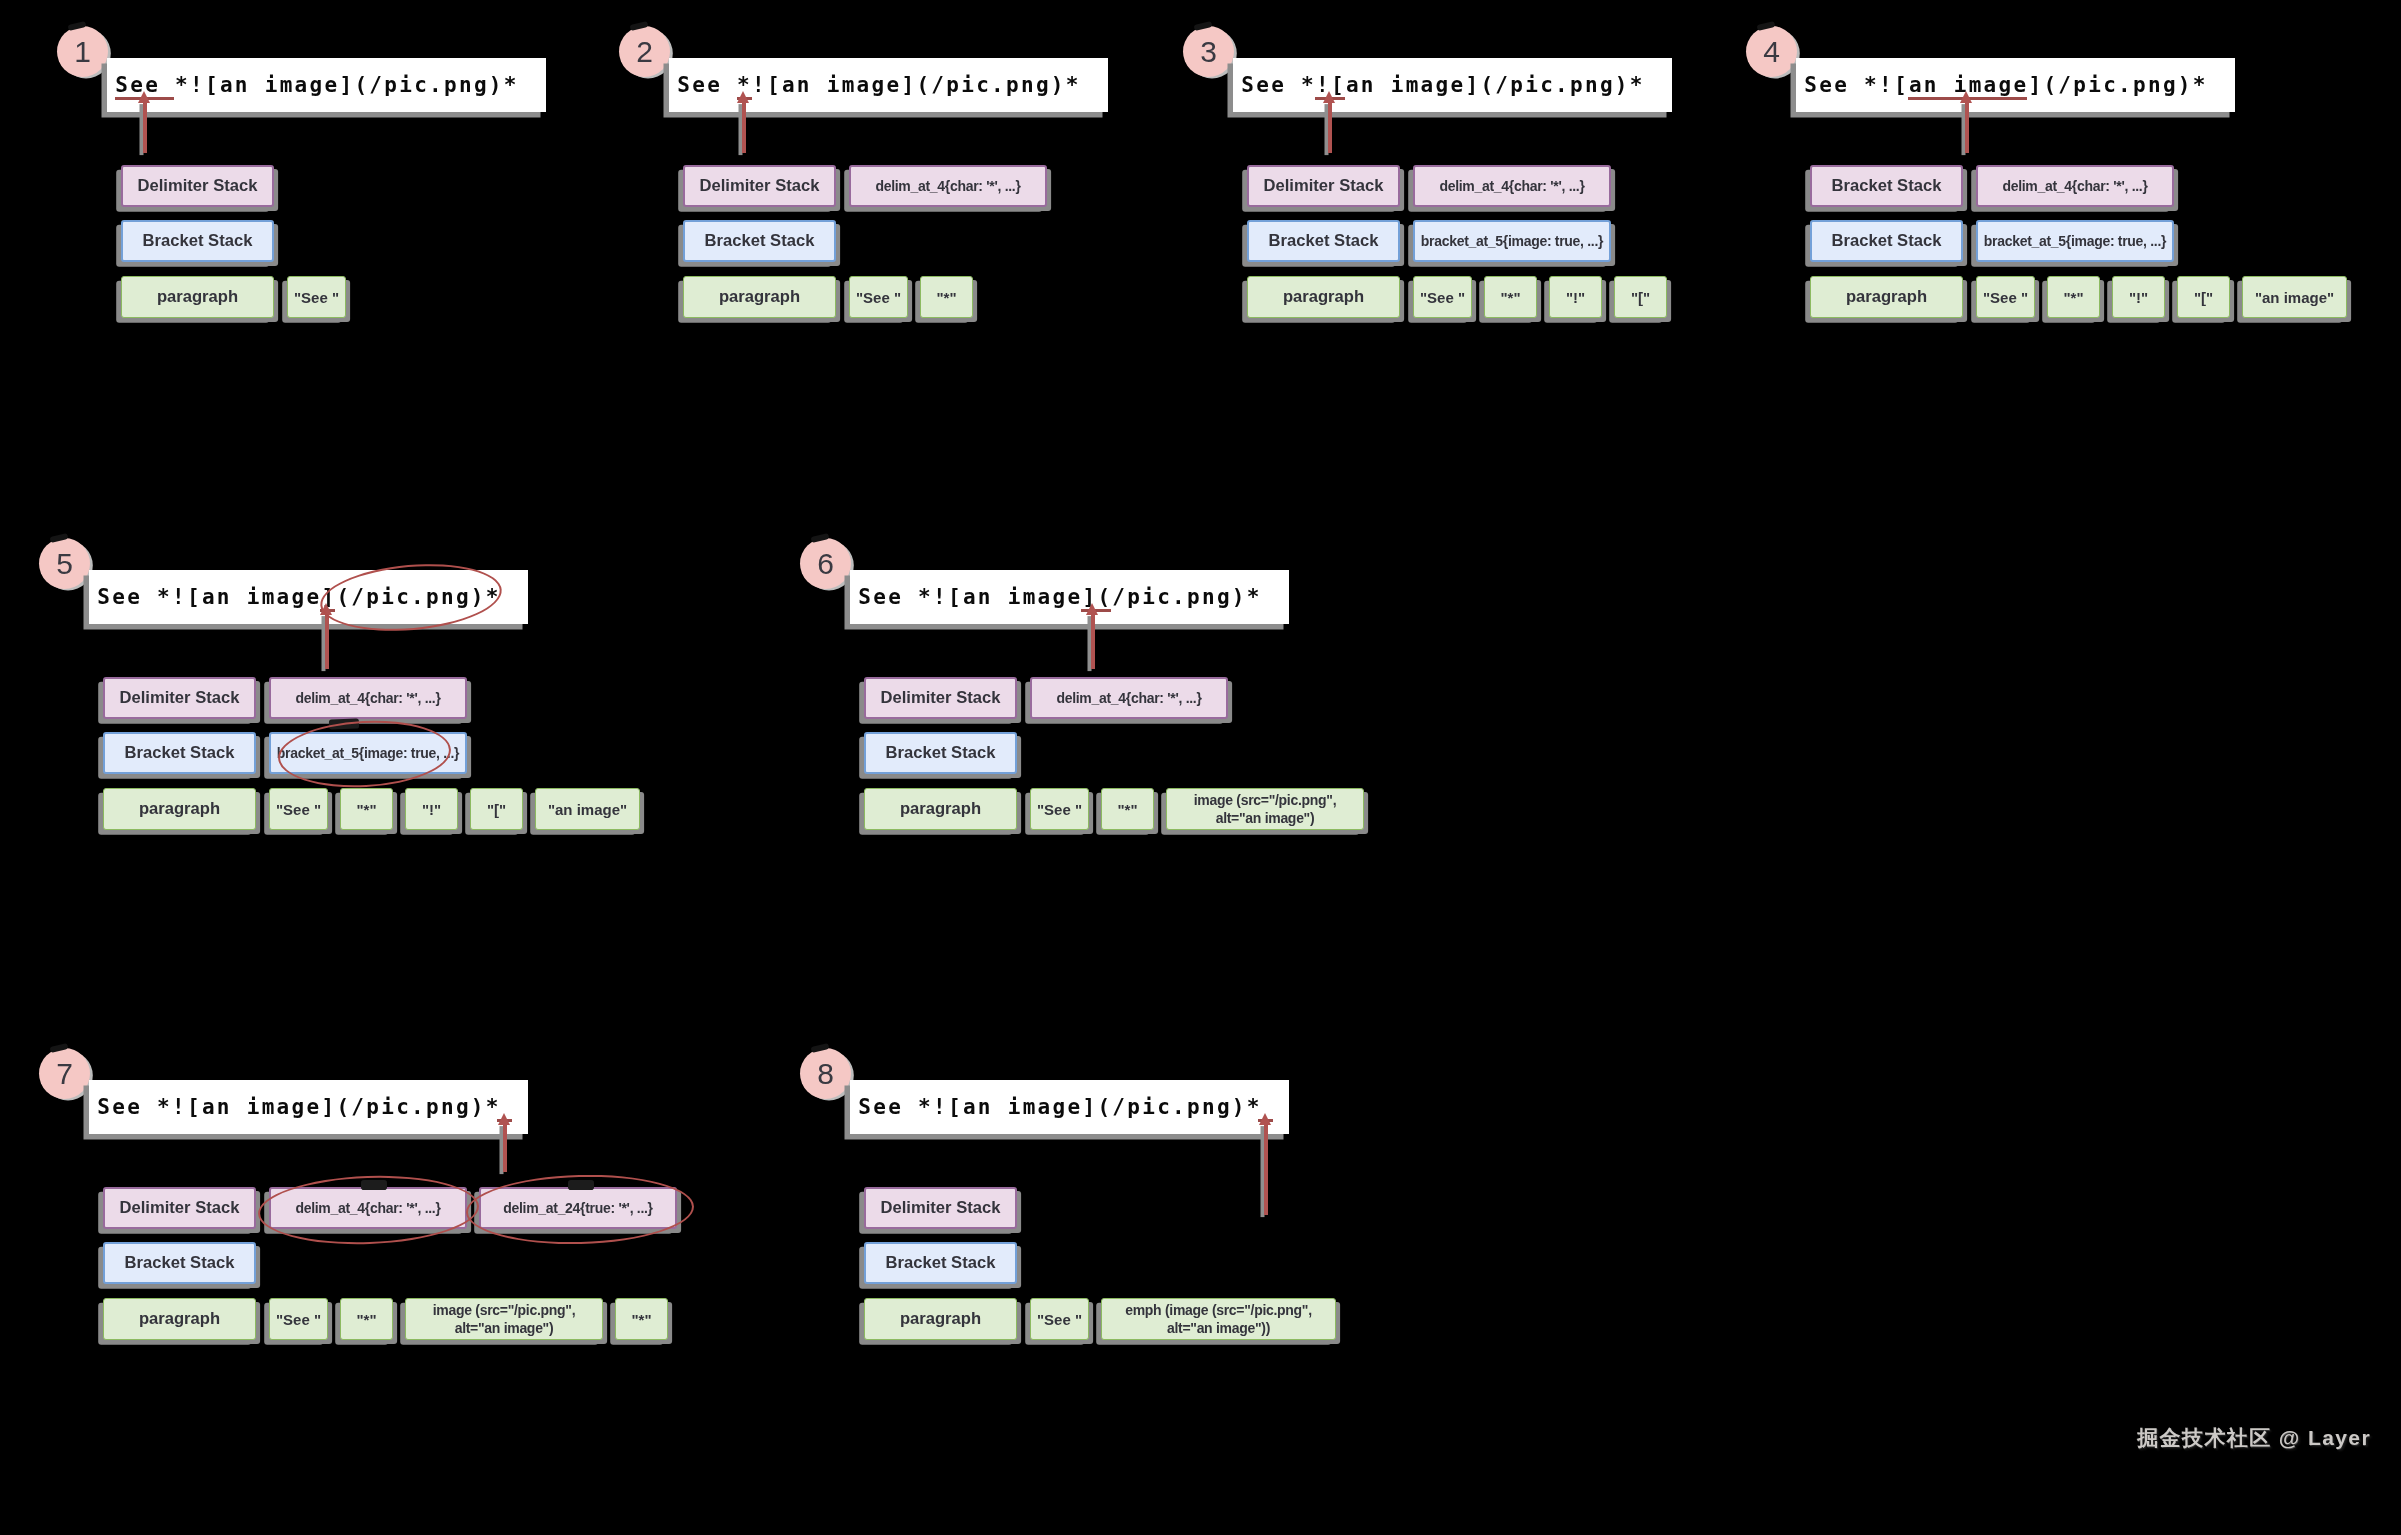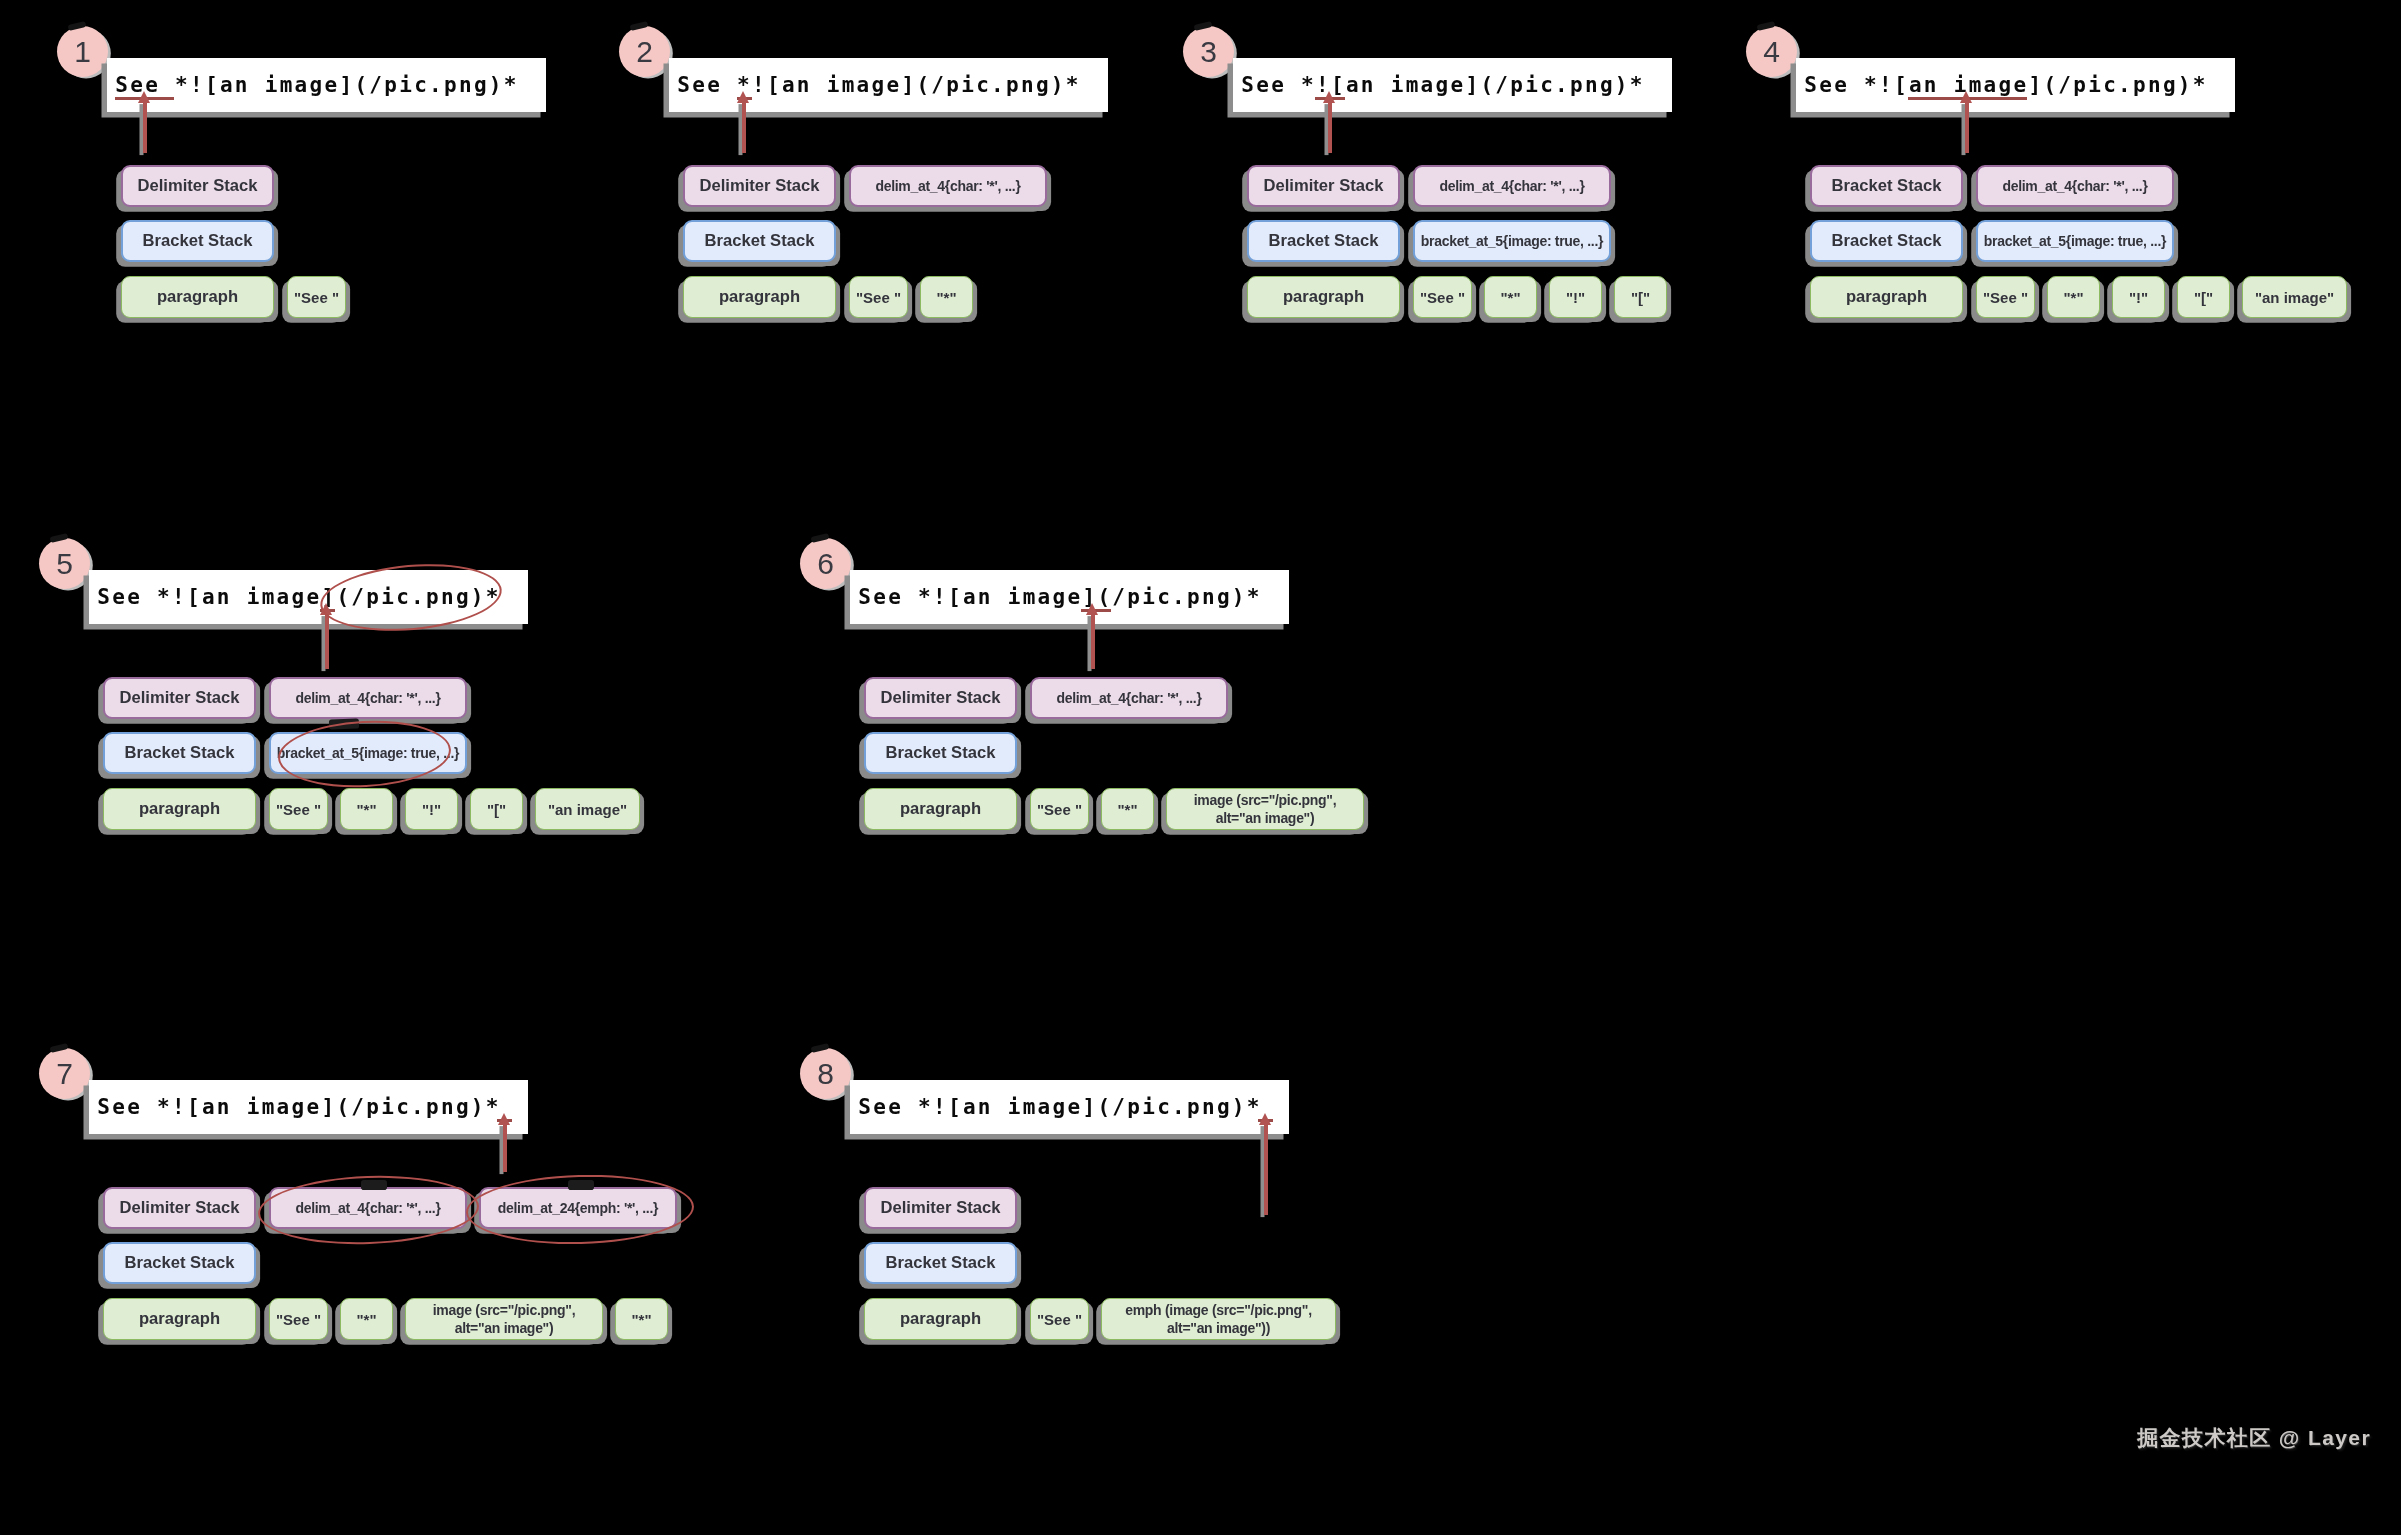--- a/index.html
+++ b/index.html
@@ -16,21 +16,21 @@
        background:#f5c8c5;display:flex;align-items:center;justify-content:center;
        font-size:30px;font-weight:500;color:#3a3a42;box-shadow:3.5px 2.1px 0 -0.7px #bdbdbd;}
   .num::before{content:"";position:absolute;top:-3.5px;left:11px;width:18px;height:6.2px;
        background:#141414;border-radius:3.5px;transform:rotate(-14deg);}
   .u{position:absolute;height:2.8px;background:#9d4b49;top:39px;}
   .ar{position:absolute;width:3.5px;background:#b05351;box-shadow:-3.5px 2.1px 0 #8f8f8f;}
   .ar::before{content:"";position:absolute;top:-11px;left:-4.8px;width:0;height:0;
        border-left:6.2px solid transparent;border-right:6.2px solid transparent;
        border-bottom:12.4px solid #b05351;}
   
-  .bx{position:absolute;height:42px;border-radius:9px;display:flex;align-items:center;
+  .bx{position:absolute;height:42px;border-radius:3px;display:flex;align-items:center;
       justify-content:center;text-align:center;color:#34343c;font-weight:bold;
       white-space:pre-line;box-shadow:-4.8px 4.8px 0 #8a8a8a,4.1px 4.1px 0 #8a8a8a;box-sizing:border-box;}
   .lb{left:14px;width:153px;font-size:16.6px;}
   .vb{width:198px;font-size:14px;letter-spacing:-0.3px;}
   .tk{font-size:15px;}
   .tk2{font-size:14px;letter-spacing:-0.3px;line-height:18px;}
   .pu{background:#ecdbe9;border:2.1px solid #996b9d;}
   .bl{background:#e2ebfb;border:2.1px solid #73a0d8;}
   .gr{background:#dfedd3;border:1.4px solid #8cba60;}
   
@@ -151,21 +151,21 @@
 
   <div class="p" style="left:89px;top:1080px;">
     <div class="num">7</div>
     <div class="w">
       <div class="t">See *![an image](/pic.png)*</div>
     </div>
     <div class="u" style="left:408px;width:15px;"></div>
     <div class="ar" style="left:414px;top:44px;height:48px;"></div>
     <div class="bx lb pu" style="top:107px;">Delimiter Stack</div>
     <div class="bx vb pu" style="top:107px;left:180px;">delim_at_4{char: '*', ...}</div>
-    <div class="bx vb pu" style="top:107px;left:390px;">delim_at_24{emph: '*', ...}</div>
+    <div class="bx vb pu" style="top:107px;left:390px;">delim_at_24{true: '*', ...}</div>
     <div class="nt" style="left:272px;top:100px;width:26px;height:9.7px;"></div>
     <div class="nt" style="left:479px;top:100px;width:26px;height:9.7px;"></div>
     <div class="el" style="left:169px;top:96px;width:217px;height:64px;transform:rotate(-2deg);"></div>
     <div class="el" style="left:377px;top:95px;width:224px;height:65px;transform:rotate(-1.5deg);"></div>
     <div class="bx lb bl" style="top:162px;">Bracket Stack</div>
     <div class="bx lb gr" style="top:218px;">paragraph</div>
     <div class="bx tk gr" style="top:218px;left:180px;width:59px;">"See "</div>
     <div class="bx tk gr" style="top:218px;left:251px;width:53px;">"*"</div>
     <div class="bx tk2 gr" style="top:218px;left:316px;width:198px;">image (src="/pic.png",
 alt="an image")</div>

